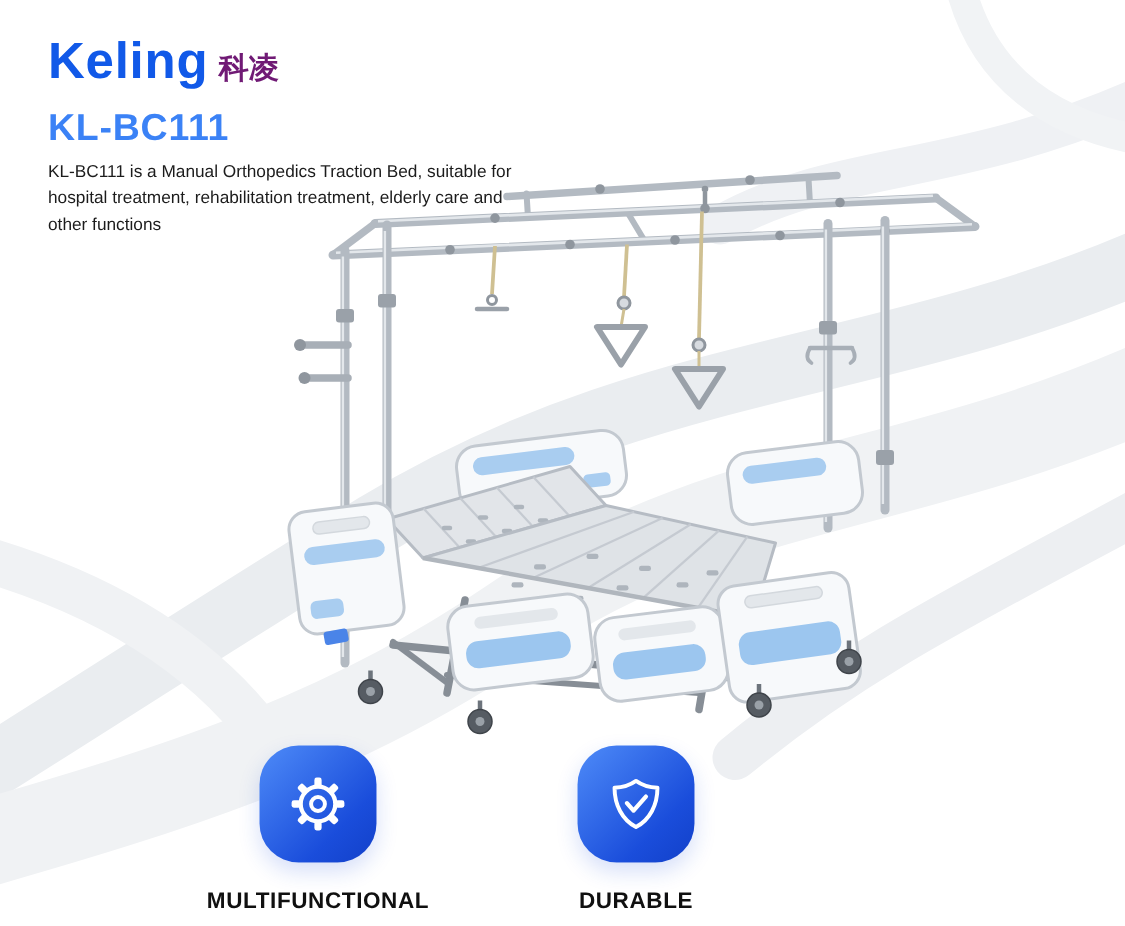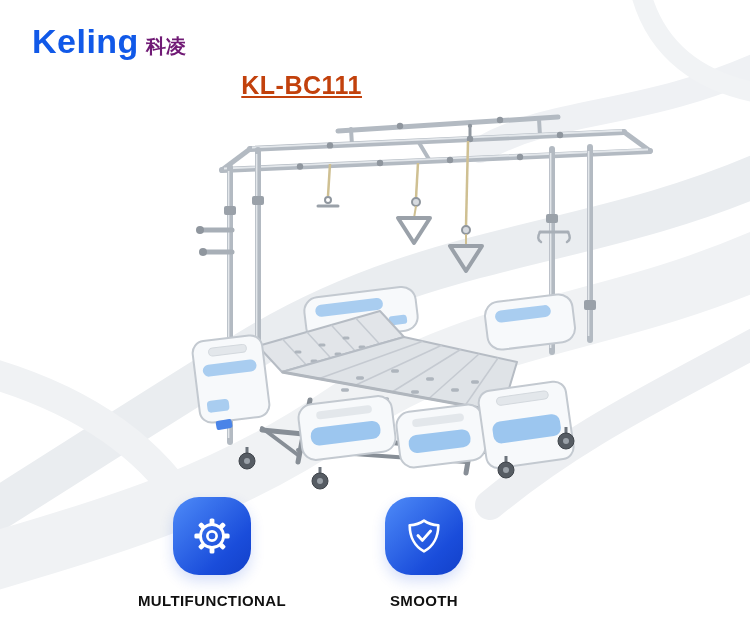--- a/index.html
+++ b/index.html
@@ -7,32 +7,32 @@
     position:relative;
     width:750px;height:617px;
     background:#ffffff;
     overflow:hidden;
     font-family:"Liberation Sans", sans-serif;
   }
   .abs{position:absolute;inset:0;}
   svg{display:block;}
 
   
-  .header{position:absolute;left:32px;top:24px;z-index:3;width:330px;text-align:right;}
+  .header{position:absolute;left:32px;top:24px;z-index:3;width:330px;}
   .logo-row{display:flex;align-items:baseline;gap:7px;}
   .logo-en{
     font-size:34px;font-weight:800;color:#1159e8;
     letter-spacing:0.5px;line-height:1;
   }
   .logo-cn{
     font-size:20px;font-weight:700;color:#701a75;line-height:1;
   }
   .model{
     margin:15px 0 9px 0;
-    font-size:25px;font-weight:800;color:#c2410c;letter-spacing:0.5px;line-height:1;text-decoration:underline;
+    font-size:25px;font-weight:800;color:#3b82f6;letter-spacing:0.5px;line-height:1;
   }
   .description{
     margin:0;width:312px;
     font-size:11.5px;line-height:1.5;color:#1c1c1c;
   }
 
   
   .features{
     position:absolute;left:0;top:497px;width:636px;z-index:3;
     display:flex;justify-content:center;
@@ -249,20 +249,21 @@
       </g>
     </g>
   </svg>
 
   <div class="header">
     <div class="logo-row">
       <span class="logo-en">Keling</span>
       <span class="logo-cn">科凌</span>
     </div>
     <h1 class="model">KL-BC111</h1>
+    <p class="description">KL-BC111 is a Manual Orthopedics Traction Bed, suitable for hospital treatment, rehabilitation treatment, elderly care and other functions</p>
   </div>
 
   <div class="features">
 
     <div class="feature">
       <div class="feature-icon">
         <svg width="44" height="44" viewBox="-20 -20 40 40">
           <g fill="#ffffff">
             <rect x="-2.2" y="-16" width="4.4" height="5.5" rx="1.4"></rect>
             <rect x="-2.2" y="-16" width="4.4" height="5.5" rx="1.4" transform="rotate(45)"></rect>
@@ -282,18 +283,18 @@
     </div>
 
 
     <div class="feature">
       <div class="feature-icon">
         <svg width="44" height="44" viewBox="-20 -20 40 40">
           <path d="M 0,-14 C 3.5,-11.5 8.5,-10 13,-9.8 C 13,0.5 8.5,9.5 0,14 C -8.5,9.5 -13,0.5 -13,-9.8 C -8.5,-10 -3.5,-11.5 0,-14 Z" fill="none" stroke="#ffffff" stroke-width="2.4" stroke-linejoin="round"></path>
           <path d="M -5.5,-0.5 L -1.5,4 L 6,-4.5" fill="none" stroke="#ffffff" stroke-width="2.6" stroke-linecap="round" stroke-linejoin="round"></path>
         </svg>
       </div>
-      <div class="feature-title">SMOOTH</div>
+      <div class="feature-title">DURABLE</div>
 
     </div>
 
   </div>
 </div>
 
 </body></html>

